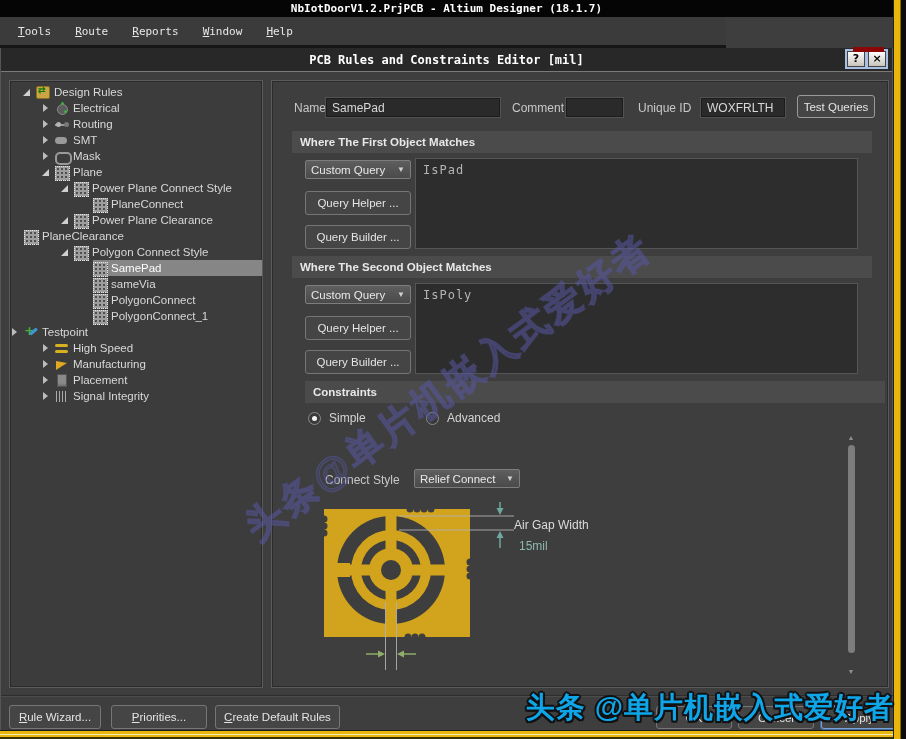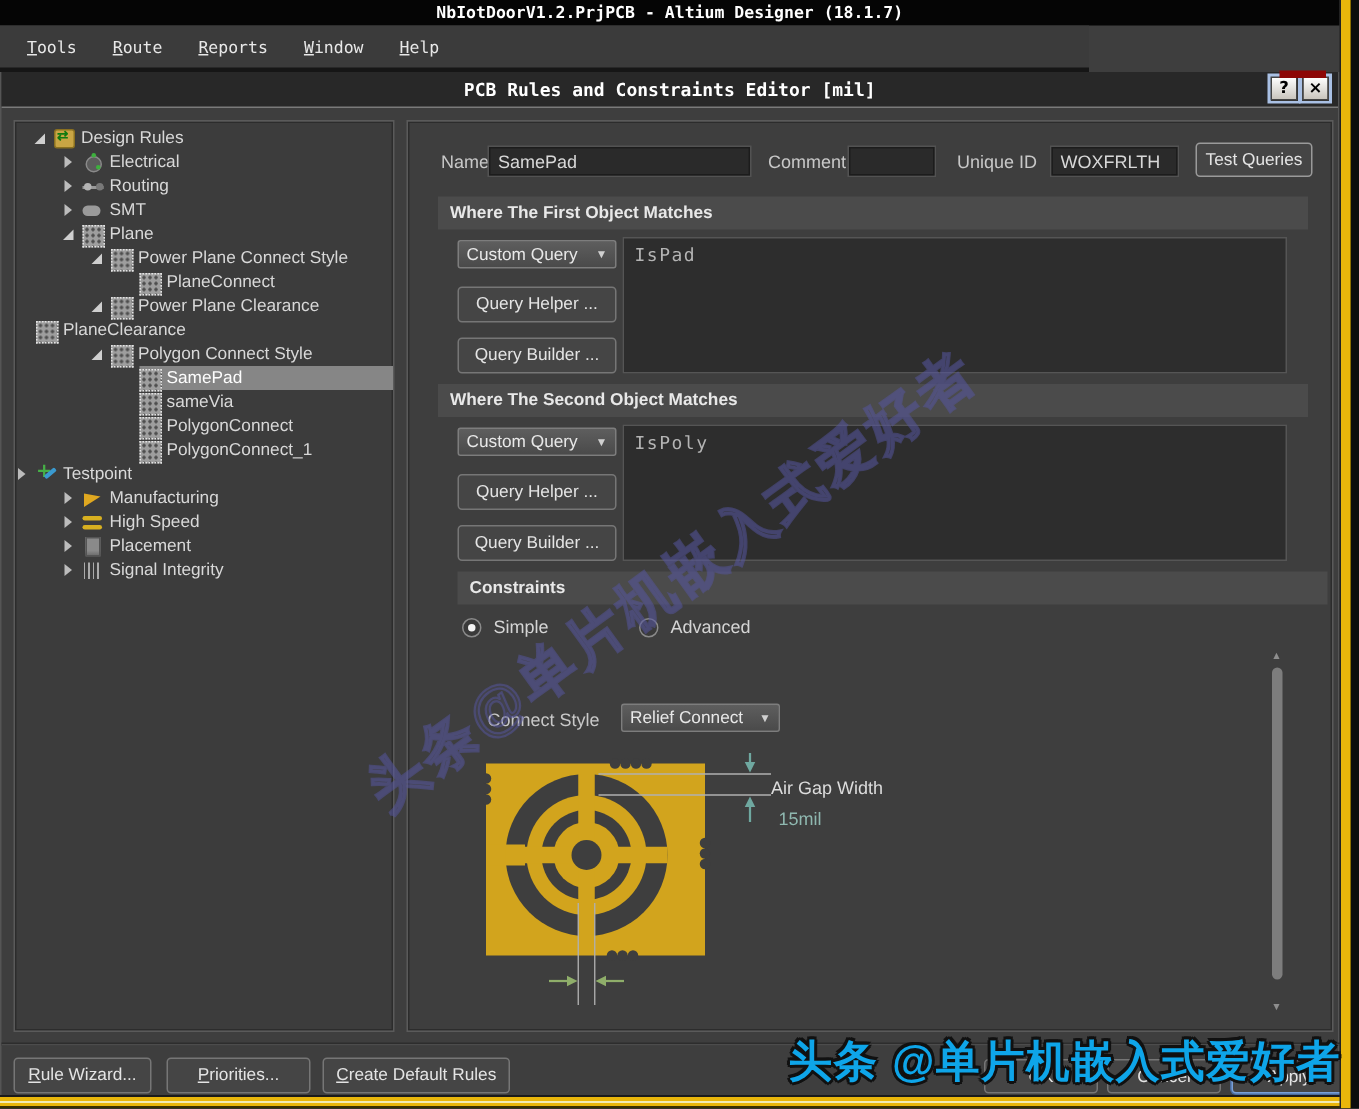--- a/index.html
+++ b/index.html
@@ -172,20 +172,27 @@
           </span>
         </div>
         <div class="tree-row" style="padding-left: 31px;">
           <span class="tw collapsed"></span>
           <span class="row-content">
             <span class="ticon smt-icon"></span>
             <span>SMT</span>
           </span>
         </div>
         <div class="tree-row" style="padding-left: 31px;">
+          <span class="tw collapsed"></span>
+          <span class="row-content">
+            <span class="ticon mask-icon"></span>
+            <span>Mask</span>
+          </span>
+        </div>
+        <div class="tree-row" style="padding-left: 31px;">
           <span class="tw expanded"></span>
           <span class="row-content">
             <span class="ticon plane-icon"></span>
             <span>Plane</span>
           </span>
         </div>
         <div class="tree-row" style="padding-left: 50px;">
           <span class="tw expanded"></span>
           <span class="row-content">
             <span class="ticon plane-rule-icon"></span>
@@ -251,29 +258,29 @@
         <div class="tree-row" style="">
           <span class="tw collapsed"></span>
           <span class="row-content">
             <span class="ticon testpoint-icon"></span>
             <span>Testpoint</span>
           </span>
         </div>
         <div class="tree-row" style="padding-left: 31px;">
           <span class="tw collapsed"></span>
           <span class="row-content">
+            <span class="ticon high-speed-icon"></span>
+            <span>High Speed</span>
+          </span>
+        </div>
+        <div class="tree-row" style="padding-left: 31px;">
+          <span class="tw collapsed"></span>
+          <span class="row-content">
             <span class="ticon manufacturing-icon"></span>
             <span>Manufacturing</span>
-          </span>
-        </div>
-        <div class="tree-row" style="padding-left: 31px;">
-          <span class="tw collapsed"></span>
-          <span class="row-content">
-            <span class="ticon high-speed-icon"></span>
-            <span>High Speed</span>
           </span>
         </div>
         <div class="tree-row" style="padding-left: 31px;">
           <span class="tw collapsed"></span>
           <span class="row-content">
             <span class="ticon placement-icon"></span>
             <span>Placement</span>
           </span>
         </div>
         <div class="tree-row" style="padding-left: 31px;">

